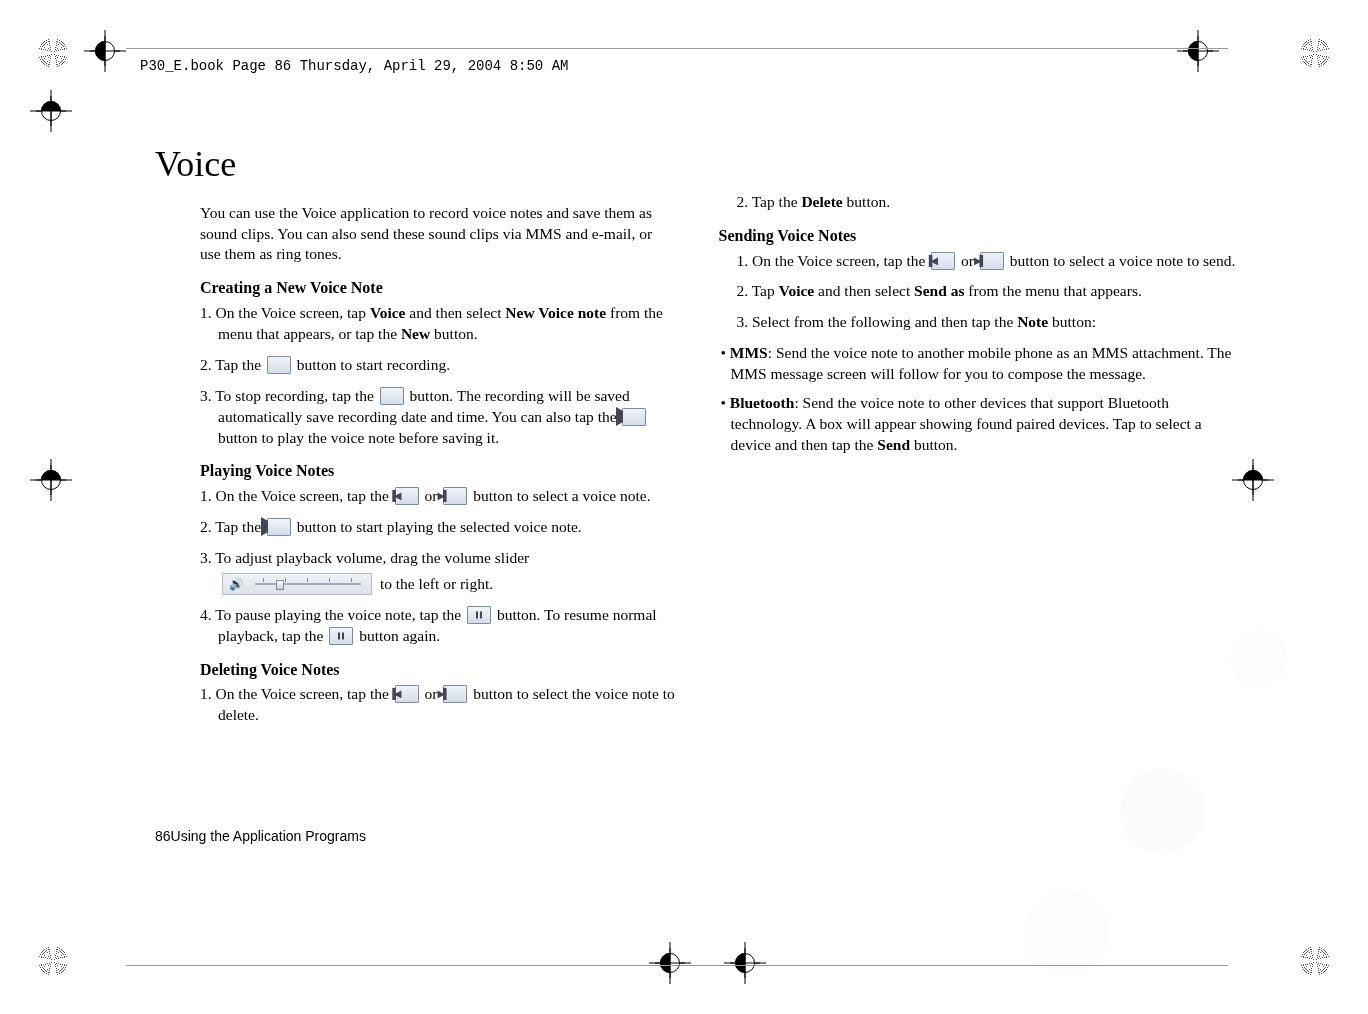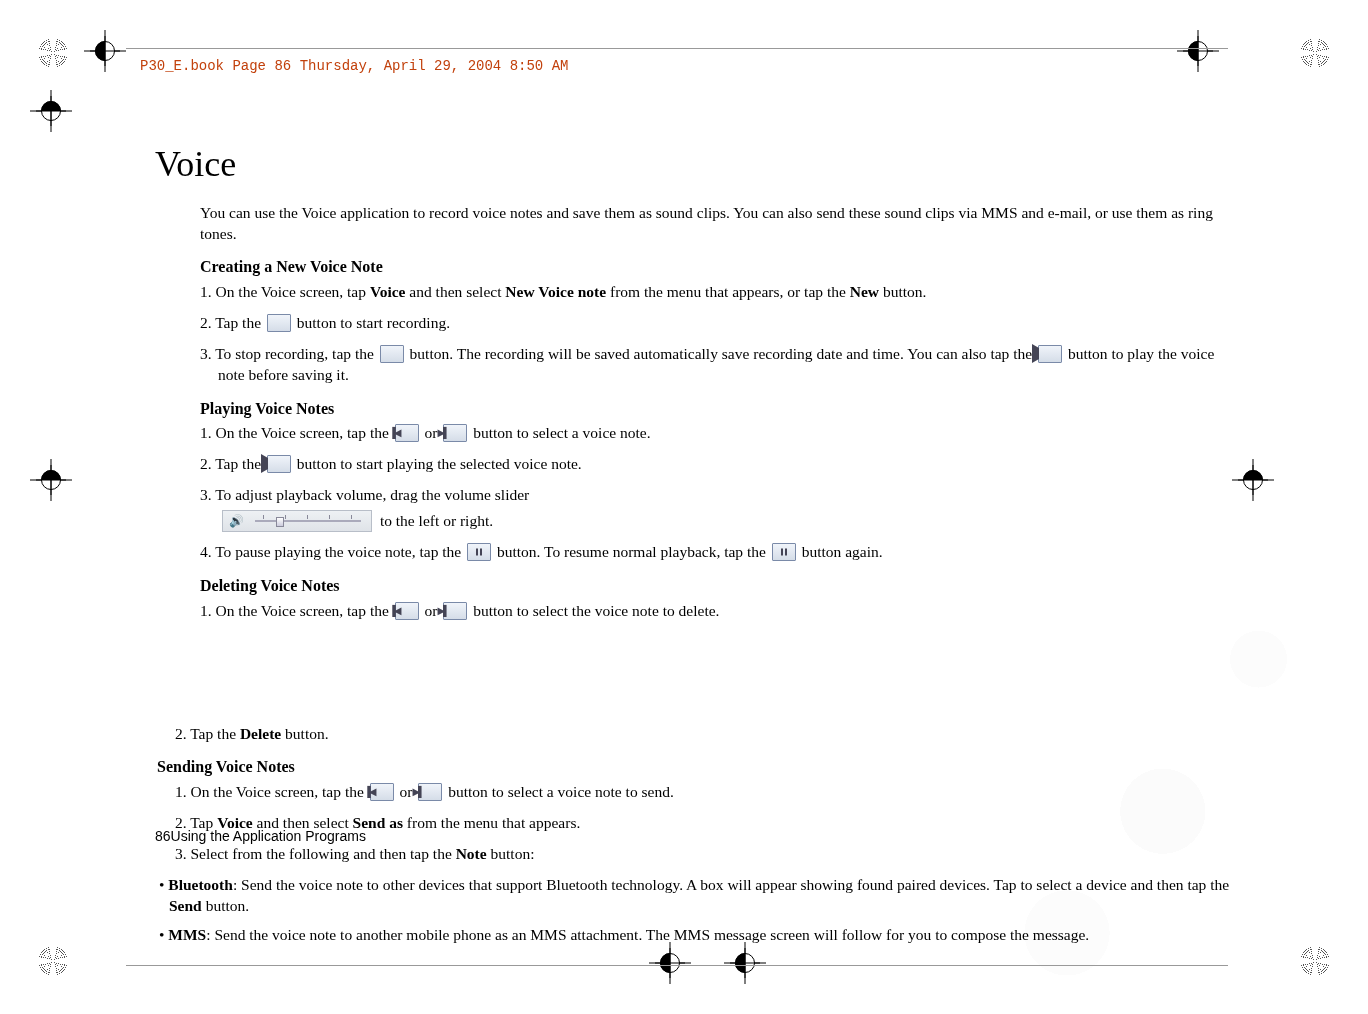--- a/index.html
+++ b/index.html
@@ -49,29 +49,28 @@
   .reg-half-left { position:absolute; inset:5px; border-radius:50%; overflow:hidden; }
   .reg-half-left::before { content:''; position:absolute; left:0; top:0; bottom:0; width:50%; background:#000; }
   .reg-half-top { position:absolute; inset:5px; border-radius:50%; overflow:hidden; }
   .reg-half-top::before { content:''; position:absolute; left:0; right:0; top:0; height:50%; background:#000; }
 
   .top-line { position: absolute; top: 48px; left: 126px; right: 140px; border-top: 1px solid #999; }
   .bottom-line { position: absolute; bottom: 48px; left: 126px; right: 140px; border-top: 1px solid #999; }
 
   .header-text {
     position: absolute; top: 58px; left: 140px;
-    font-family: 'Courier New', monospace; font-size: 14px; color: #c2410c;
+    font-family: 'Courier New', monospace; font-size: 14px; color: #000000;
   }
 
   .page {
     position: absolute;
     top: 140px; left: 155px; right: 130px; bottom: 150px;
     display: flex;
     gap: 40px;
-    flex-direction: column;
   }
   .page-title {
     font-size: 36px; font-weight: 400; margin-bottom: 14px;
     font-family: 'Minion Pro', Georgia, serif;
   }
   .col { flex: 1; font-size: 15.5px; line-height: 1.35; }
   .intro { margin-bottom: 12px; padding-left: 45px; }
   h2.section {
     font-size: 16px; font-weight: 700; margin: 12px 0 4px 0;
     font-family: 'Minion Pro', Georgia, serif;
@@ -241,23 +240,23 @@
     <div class="step" style="padding-left:20px;">
       <span>1. On the Voice screen, tap the </span><span class="btn-icon"><span class="glyph prev-tri">▐◀</span></span><span> or </span><span class="btn-icon"><span class="glyph next-tri">▶▌</span></span><span> button to select a voice note to send.</span>
     </div>
     <div class="step" style="padding-left:20px;">
       <span>2. Tap </span><b>Voice</b><span> and then select </span><b>Send as</b><span> from the menu that appears.</span>
     </div>
     <div class="step" style="padding-left:20px;">
       <span>3. Select from the following and then tap the </span><b>Note</b><span> button:</span>
     </div>
     <div class="bullet" style="padding-left:14px;">
+      • <b>MMS</b><span>: Send the voice note to another mobile phone as an MMS attachment. The MMS message screen will follow for you to compose the message.</span>
+    </div>
+    <div class="bullet" style="padding-left:14px;">
       • <b>Bluetooth</b><span>: Send the voice note to other devices that support Bluetooth technology. A box will appear showing found paired devices. Tap to select a device and then tap the </span><b>Send</b><span> button.</span>
-    </div>
-    <div class="bullet" style="padding-left:14px;">
-      • <b>MMS</b><span>: Send the voice note to another mobile phone as an MMS attachment. The MMS message screen will follow for you to compose the message.</span>
     </div>
   </div>
 </div>
 
 <div class="footer">
   <span class="pn">86</span><span>Using the Application Programs</span>
 </div>
 
 </body></html>

